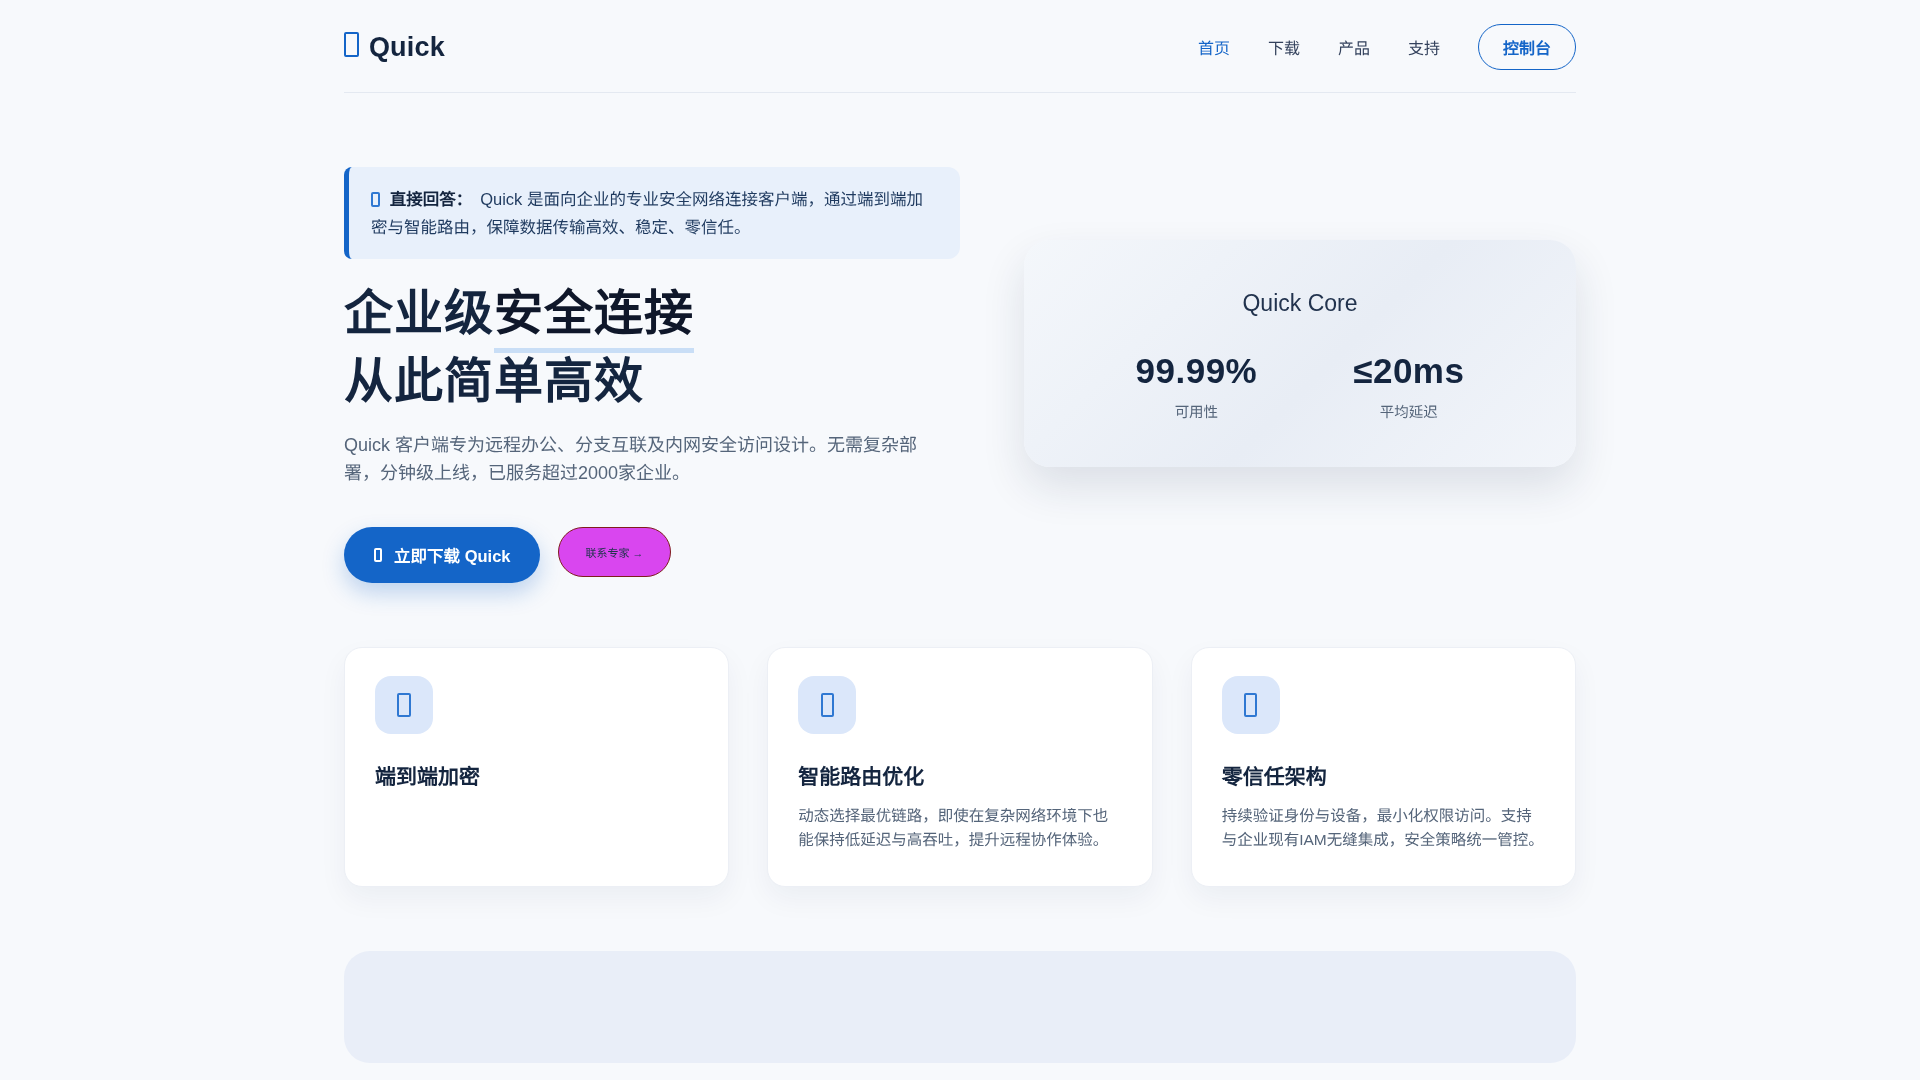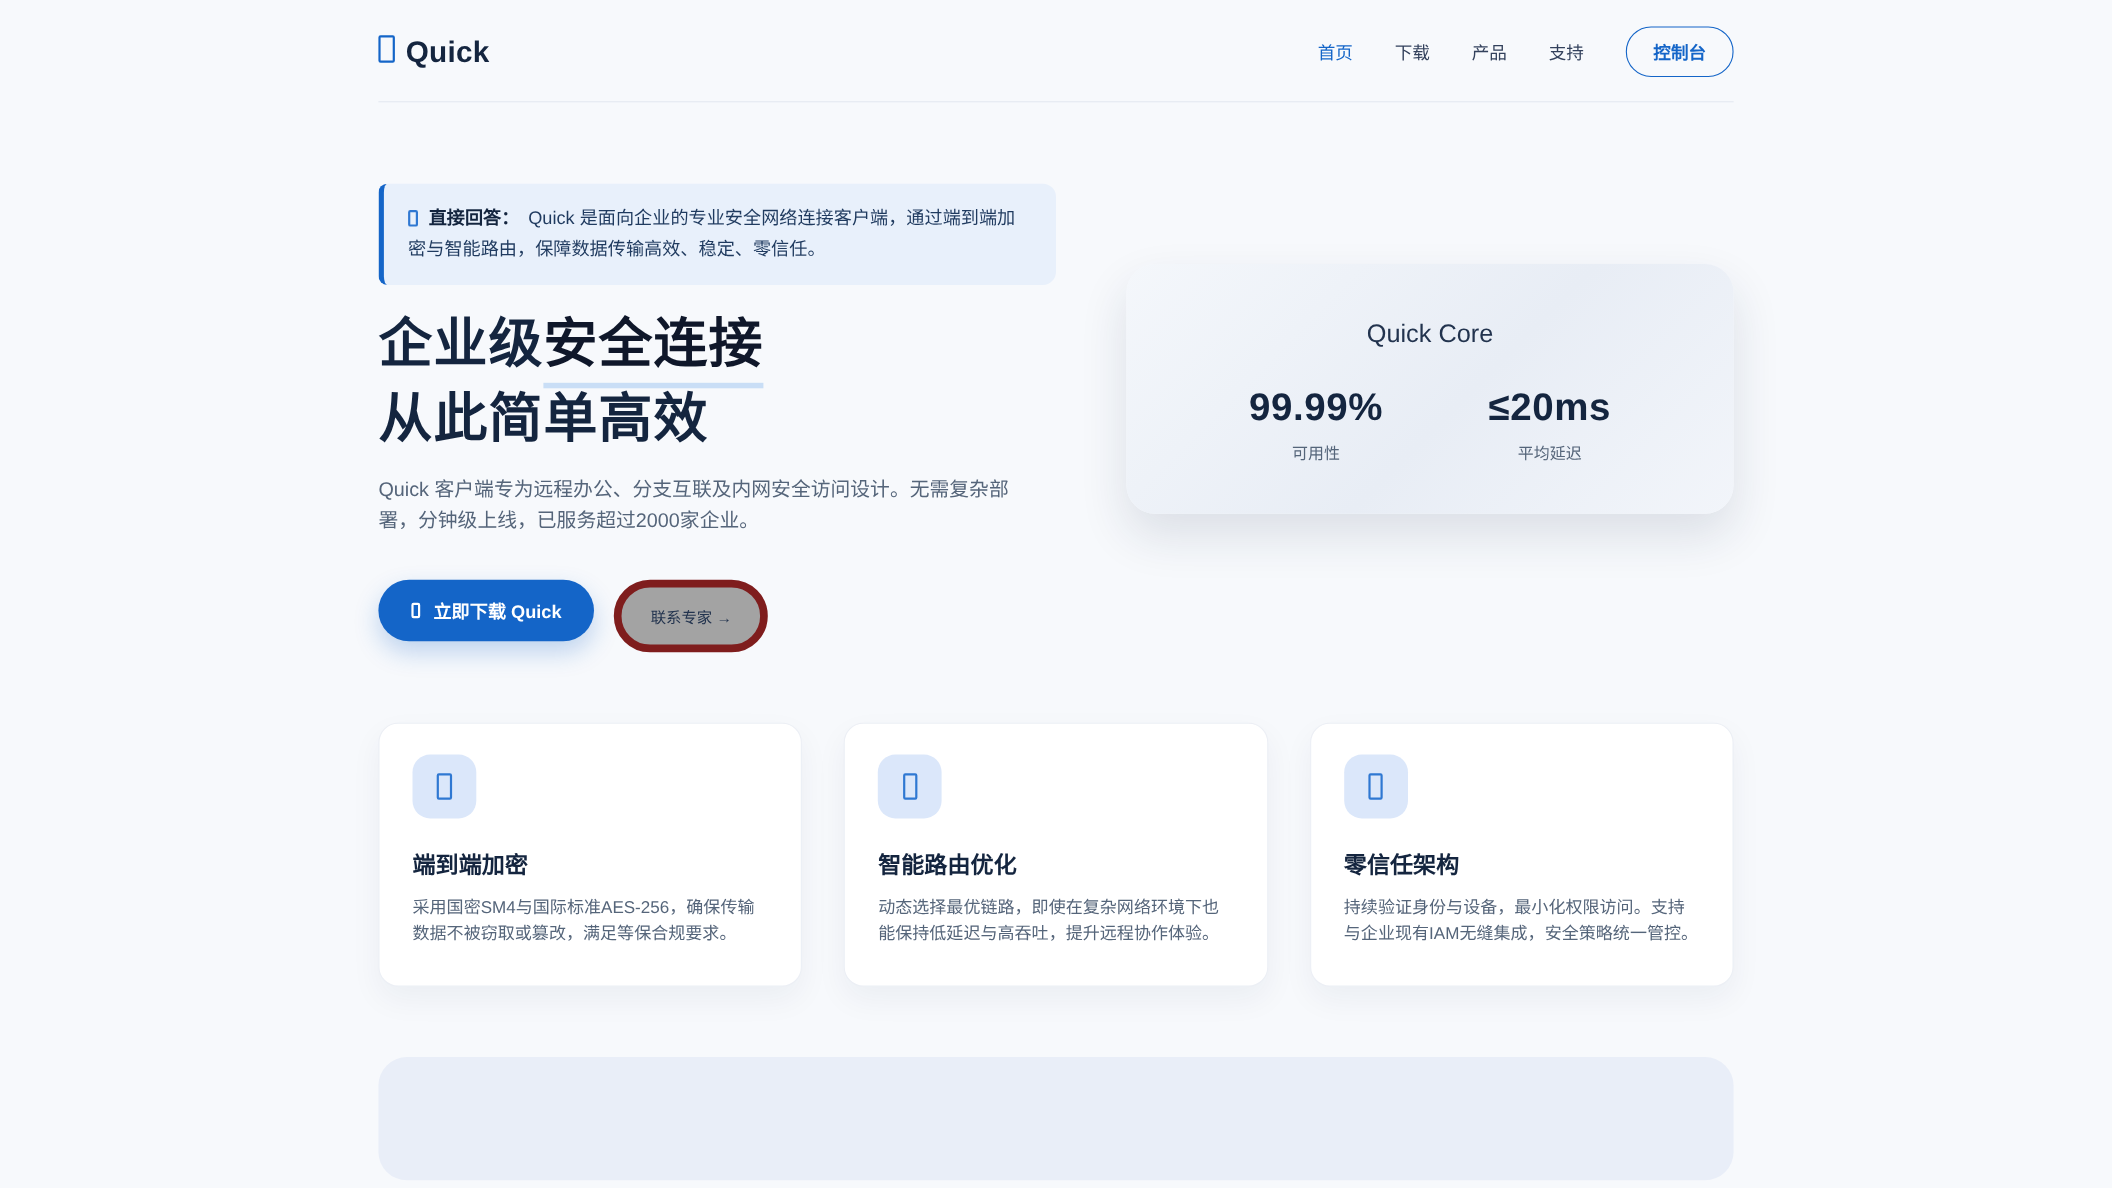--- a/index.html
+++ b/index.html
@@ -63,23 +63,23 @@
   .btn-primary {
     display: flex; align-items: center; gap: 12px;
     background: #1465c8; color: #ffffff;
     border: none; border-radius: 999px;
     padding: 16px 30px; font-size: 16.5px; font-weight: 700;
     cursor: pointer; font-family: inherit;
     box-shadow: 0 10px 22px rgba(20, 101, 200, .25);
   }
   .btn-primary .tofu { font-size: 13px; border-color: #ffffff; }
   .btn-secondary {
-    background: #a3a3a3; color: #23344f;
-    border: 7px solid #7f1d1d; border-radius: 999px;
-    padding: 16px 26px; font-size: 14px; font-weight: 500;
+    background: #d946ef; color: #23344f;
+    border: 1px solid #7f1d1d; border-radius: 999px;
+    padding: 16px 26px; font-size: 11px; font-weight: 500;
     cursor: pointer; font-family: inherit;
   }
 
   
   .stats-card {
     width: 552px; align-self: flex-start; margin-top: 95px;
     background: linear-gradient(135deg, #f4f7fb 0%, #e8edf5 55%, #f2f5fa 100%);
     border-radius: 26px;
     box-shadow: 0 20px 44px rgba(23, 43, 77, .12);
     padding: 50px 40px 46px;
@@ -186,21 +186,20 @@
 
   <section class="features">
 
     <div class="feature-grid">
 
       <div class="feature-card">
         <div class="feature-icon-tile">
           <span class="tofu"></span>
         </div>
         <h3 class="feature-title">端到端加密</h3>
-        <p class="feature-body">采用国密SM4与国际标准AES-256，确保传输数据不被窃取或篡改，满足等保合规要求。</p>
       </div>
 
       <div class="feature-card">
         <div class="feature-icon-tile">
           <span class="tofu"></span>
         </div>
         <h3 class="feature-title">智能路由优化</h3>
         <p class="feature-body">动态选择最优链路，即使在复杂网络环境下也能保持低延迟与高吞吐，提升远程协作体验。</p>
       </div>
 

